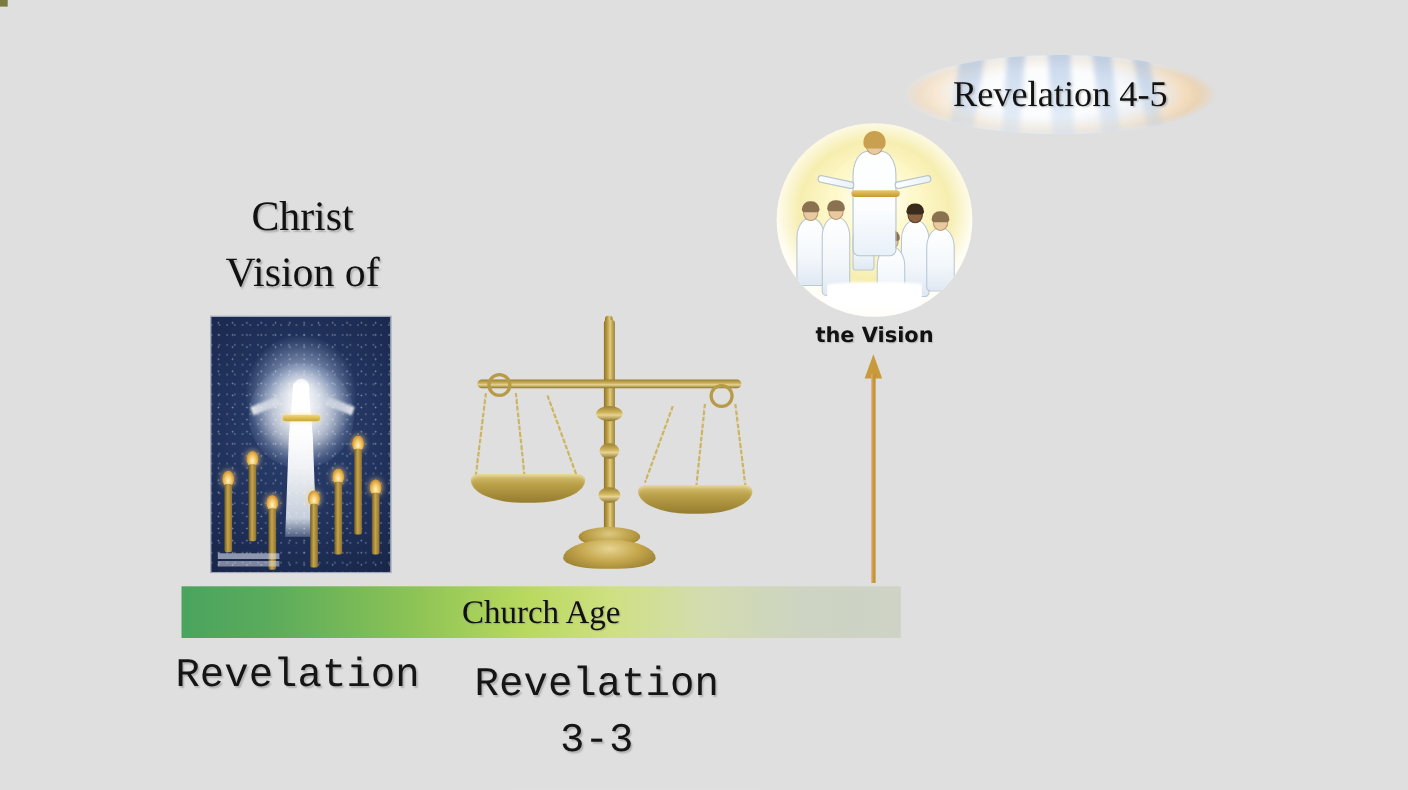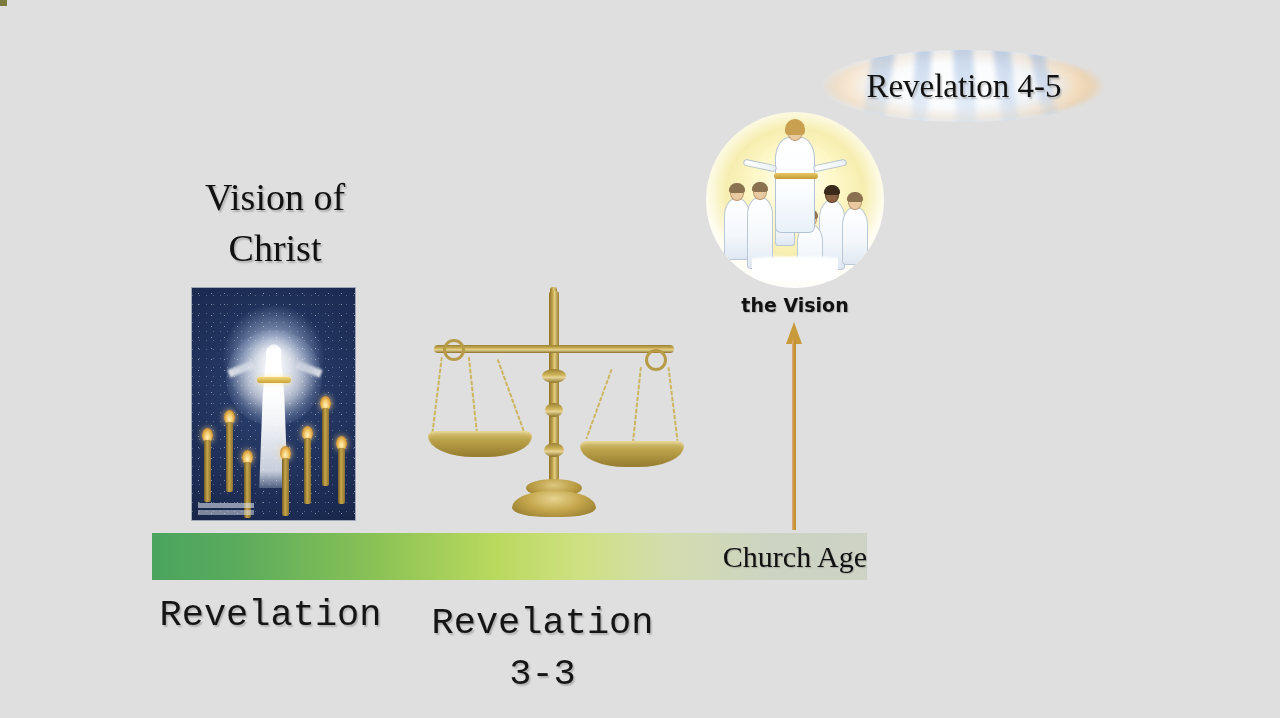--- a/index.html
+++ b/index.html
@@ -364,36 +364,36 @@
     font-family: "Liberation Serif", serif;
     font-size: 33px;
     color: #121212;
     white-space: nowrap;
     text-shadow: 1.5px 1.5px 1.5px rgba(140,140,140,0.5);
   }
 
   
   #church-age-bar {
     position: absolute;
-    left: 152px;
+    left: 165px;
     top: 533px;
-    width: 715px;
+    width: 654px;
     height: 47px;
     background: linear-gradient(90deg,
         #4aa45e 0%,
         #5aab5c 12%,
         #8cc355 32%,
         #b9d95e 48%,
         #cfe082 60%,
         #d3dcae 72%,
         #cdd4c2 86%,
         #ced3c6 100%);
     display: flex;
     align-items: center;
-    justify-content: flex-end;
+    justify-content: center;
   }
   #church-age-label {
     font-family: "Liberation Serif", serif;
     font-size: 30px;
     color: #111;
     text-shadow: 1px 1px 1px rgba(120,120,120,0.4);
   }
 
   
   #rapture-arrow {
@@ -420,22 +420,22 @@
 </style>
 </head>
 <body>
 
 <div id="slide" style="background: rgb(223, 223, 223);">
 
   <div class="corner-artifact"></div>
 
 
   <div class="heading" id="heading-vision">
+    <div>Christ</div>
     <div>Vision of</div>
-    <div>Christ</div>
   </div>
 
   <div id="vision-image">
     <div class="starfield"></div>
     <div class="figure-glow"></div>
     <div class="robe"></div>
     <div class="head"></div>
     <div class="sash"></div>
     <div class="arm left"></div>
     <div class="arm right"></div>

